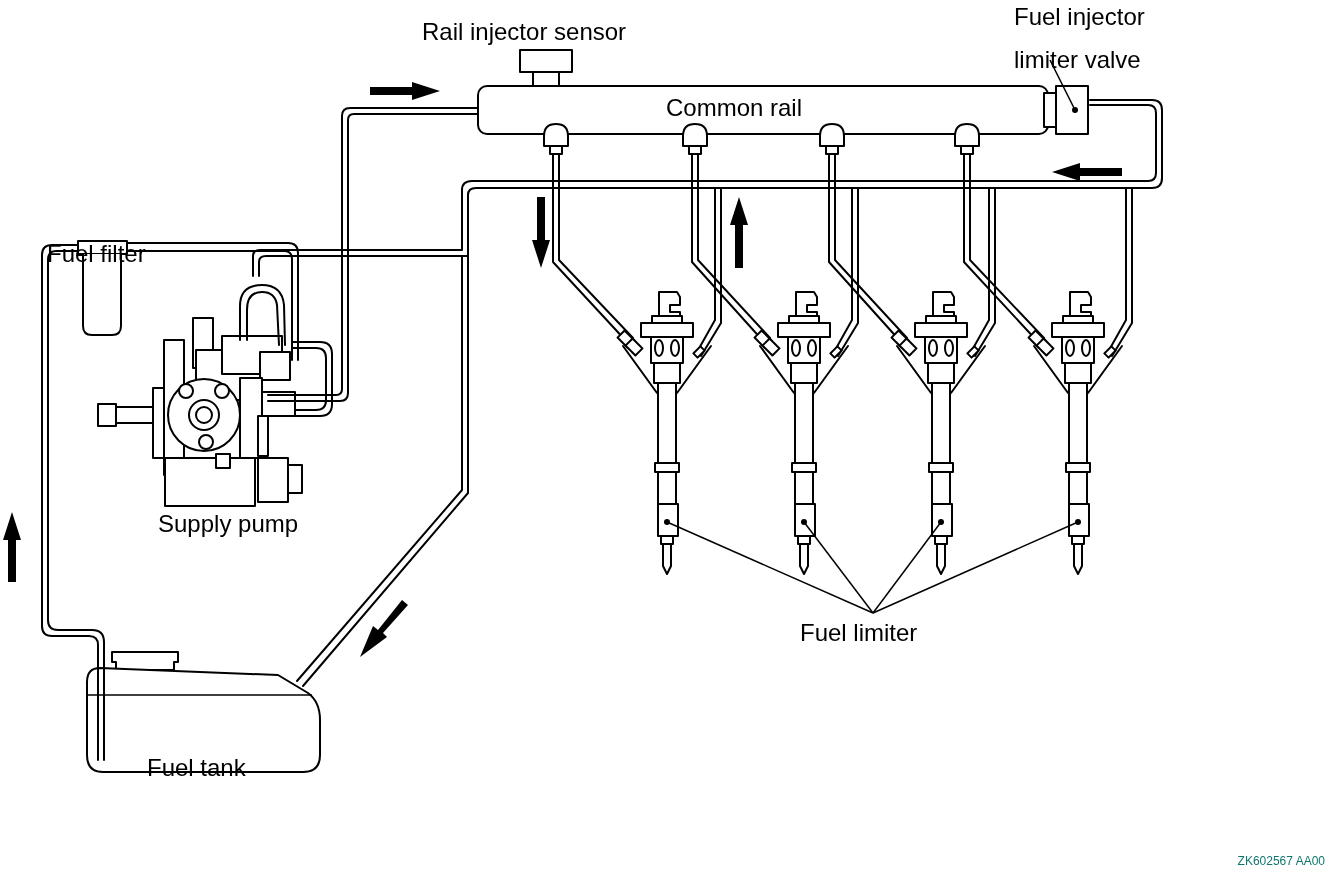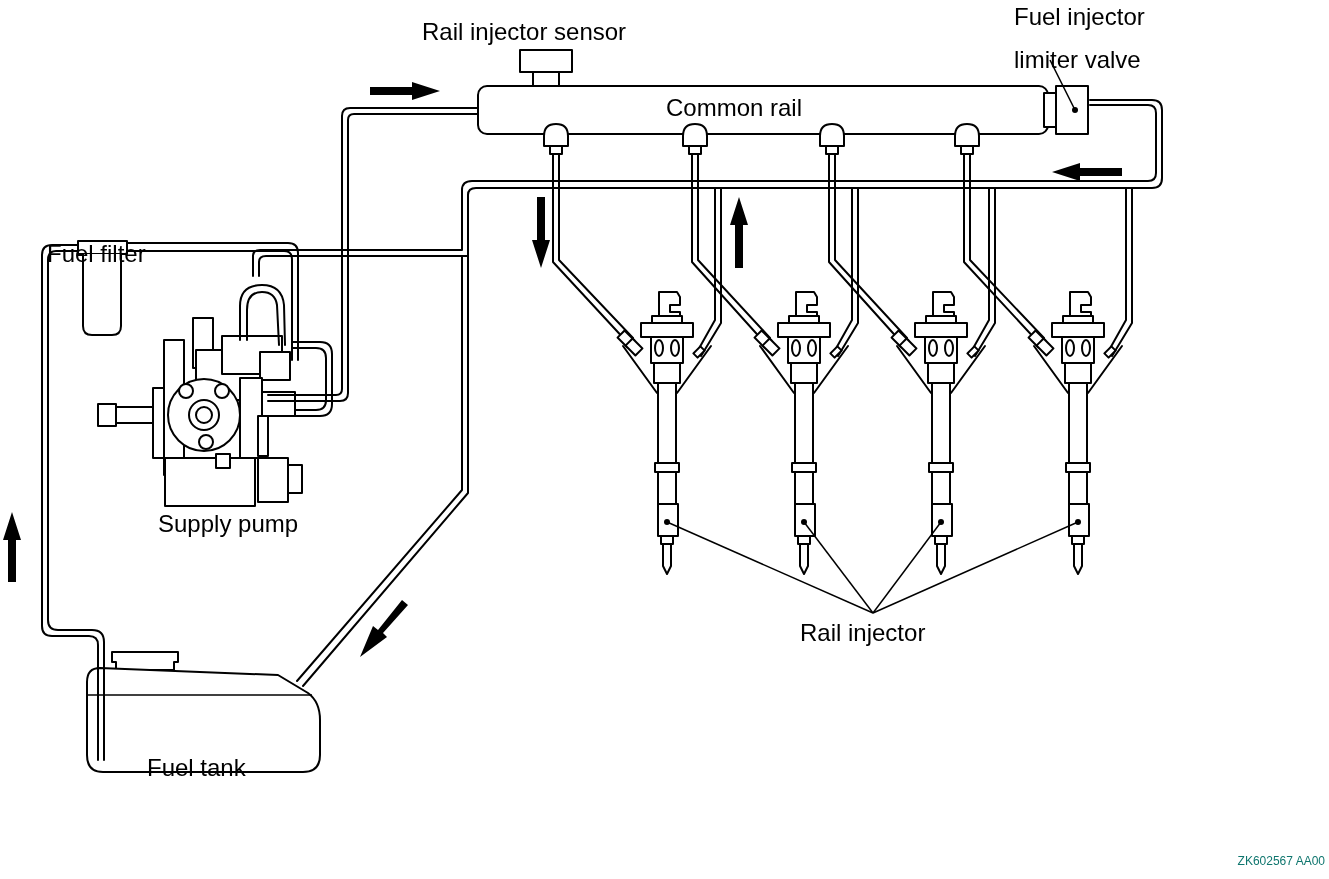--- a/index.html
+++ b/index.html
@@ -204,15 +204,15 @@
   <path class="arrow" d="M402 600 L378 630 L373 626 L360 657 L387 637 L383 633 L408 605 Z"></path>
   <path class="arrow" d="M8 582 V540 H3 L12 512 L21 540 H16 V582 Z"></path>
 </svg>
 
 <div class="lbl" style="left:422px;top:20px;">Rail injector sensor</div>
 <div class="lbl" style="left:1014px;top:5px;">Fuel injector</div>
 <div class="lbl" style="left:1014px;top:48px;">limiter valve</div>
 <div class="lbl" style="left:666px;top:96px;">Common rail</div>
 <div class="lbl" style="left:47px;top:242px;">Fuel filter</div>
 <div class="lbl" style="left:142px;top:512px;margin-left:16px;">Supply pump</div>
-<div class="lbl" style="left:800px;top:621px;">Rail injector</div>
+<div class="lbl" style="left:800px;top:621px;">Fuel limiter</div>
 <div class="lbl" style="left:147px;top:756px;">Fuel tank</div>
 <div class="code" style="right:4px;top:854px;">ZK602567 AA00</div>
 
 </body></html>

